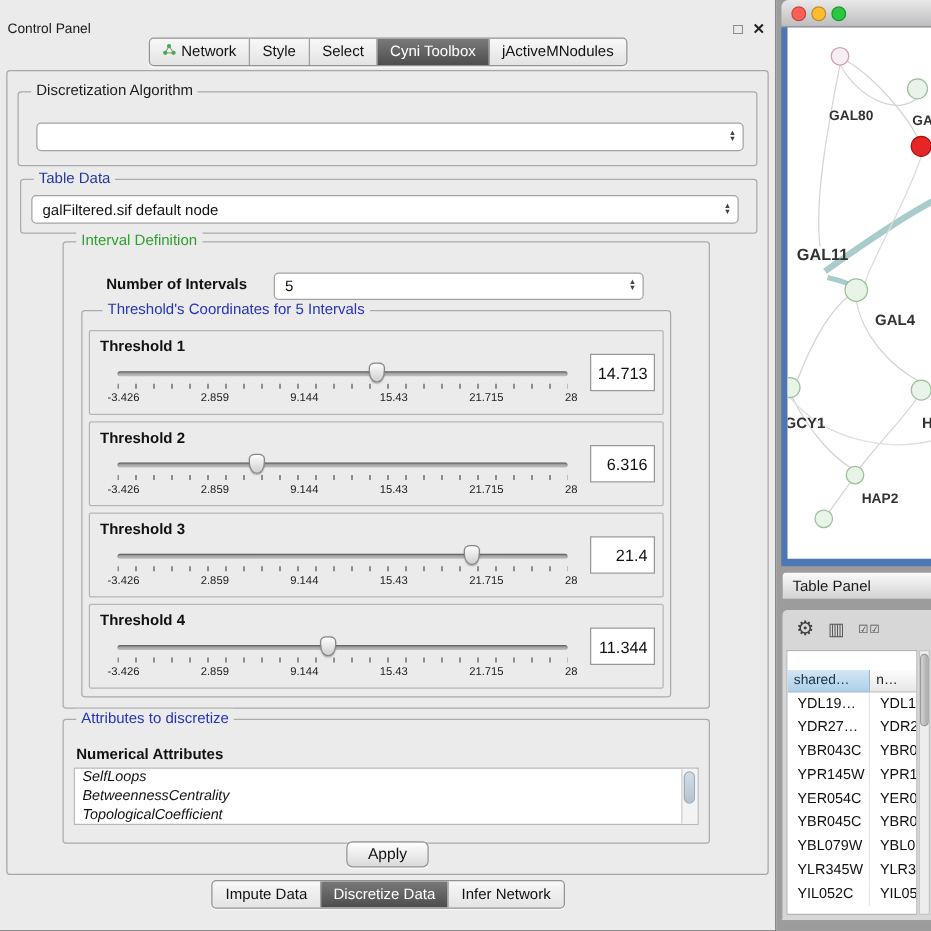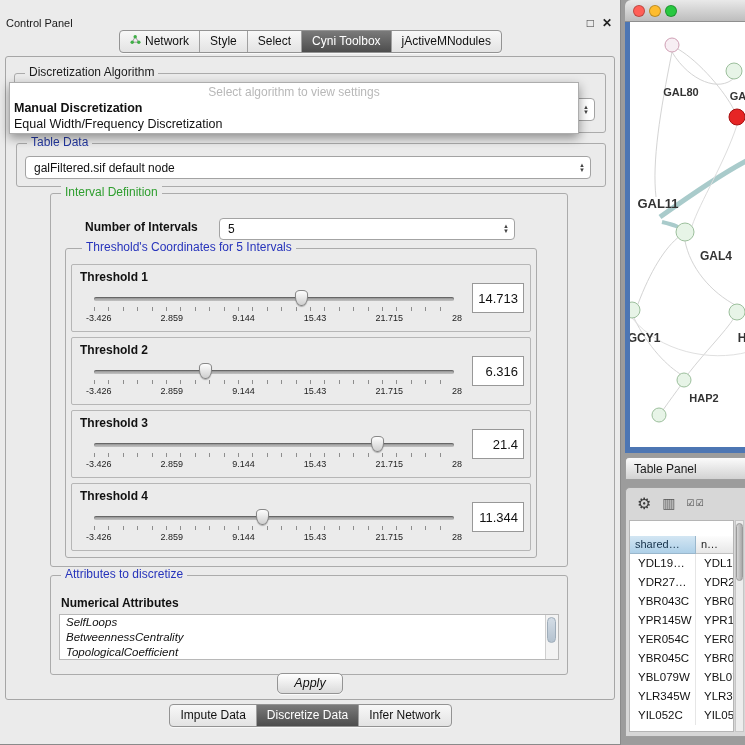--- a/index.html
+++ b/index.html
@@ -62,21 +62,21 @@
   .th-value { position:absolute; right:6px; top:18px; width:52px; height:30px; border:1px solid #989898; background:#fff; font-family:"Liberation Sans",sans-serif; font-size:13px; text-align:right; padding-right:5px; color:#111; }
 
   #attr-group { left:44px; top:518px; width:518px; height:100px; }
   #attr-subtitle { position:absolute; left:10px; top:20px; font-size:12px; font-weight:bold; color:#111; }
   #attr-listbox { position:absolute; left:8px; top:38px; width:500px; height:46px; background:#fff; border:1px solid #b8b8b8; overflow:hidden; }
   #attr-list { position:absolute; left:0; top:0; right:13px; bottom:0;font-style:italic; }
   .list-item { font-size:11.5px; line-height:15px; padding-left:6px; color:#111; white-space:nowrap; }
   #attr-scrollbar { position:absolute; right:0; top:0; bottom:0; width:13px; background:#f3f3f3; border-left:1px solid #cfcfcf; }
   #attr-scroll-thumb { position:absolute; left:1px; top:2px; width:9px; height:26px; background:linear-gradient(#d4dde6,#b4c2cf); border:1px solid #9fadba; border-radius:5px; }
 
-  #apply-btn { position:absolute; left:50%; transform:translateX(-50%); top:616px; width:66px; height:21px; border:1px solid #949494; border-radius:5px; background:linear-gradient(#ffffff,#dadada); font-size:12.5px; color:#111; text-align:center; line-height:19px; box-shadow:0 1px 1px rgba(255,255,255,.8);font-style:italic; }
+  #apply-btn { position:absolute; left:50%; transform:translateX(-50%); top:616px; width:66px; height:21px; border:1px solid #949494; border-radius:5px; background:linear-gradient(#ffffff,#dadada); font-size:12.5px; color:#111; text-align:center; line-height:19px; box-shadow:0 1px 1px rgba(255,255,255,.8); }
 
   
   #net-window { position:absolute; left:625px; top:0; width:120px; height:453px; }
   #net-titlebar { position:absolute; left:0; top:0; width:100%; height:22px; background:linear-gradient(#e9e9e9,#bdbdbd); border-bottom:1px solid #8f8f8f; border-radius:6px 0 0 0; }
   .tlight { position:absolute; top:5px; width:12px; height:12px; border-radius:50%; border:1px solid rgba(0,0,0,.25); }
   #net-frame { position:absolute; left:0; top:22px; right:0; bottom:0; background:#4d76b3; }
   #net-canvas { position:absolute; left:5px; top:0; right:0; bottom:6px; background:#fff; overflow:hidden;font-weight:bold; }
   #net-svg text { font-family:"Liberation Sans",sans-serif; }
 
   
@@ -146,27 +146,20 @@
         <span class="group-title t-dark">Discretization Algorithm</span>
         <div id="algo-combo" class="combo">
           <span class="combo-text"></span>
           <span class="stepper">
               <span>▲</span>
               <span>▼</span>
             </span>
         </div>
       </div>
 
-      <div id="dd-overlay">
-        <div class="dd-prompt">Select algorithm to view settings</div>
-        <div id="dd-options">
-            <div class="dd-option bold">Manual Discretization</div>
-            <div class="dd-option">Equal Width/Frequency Discretization</div>
-          </div>
-      </div>
 
       <div id="td-group" class="group">
         <span class="group-title t-navy">Table Data</span>
         <div id="td-combo" class="combo">
           <span class="combo-text">galFiltered.sif default node</span>
           <span class="stepper">
               <span>▲</span>
               <span>▼</span>
             </span>
         </div>

